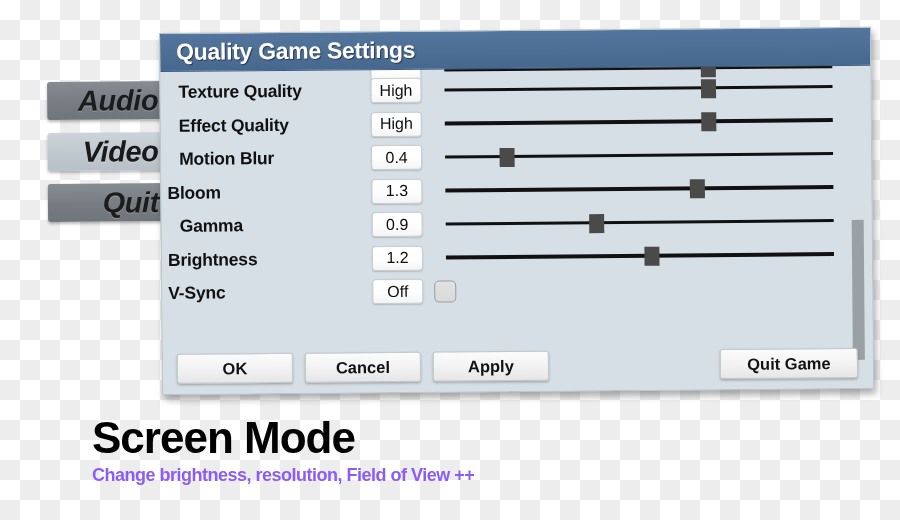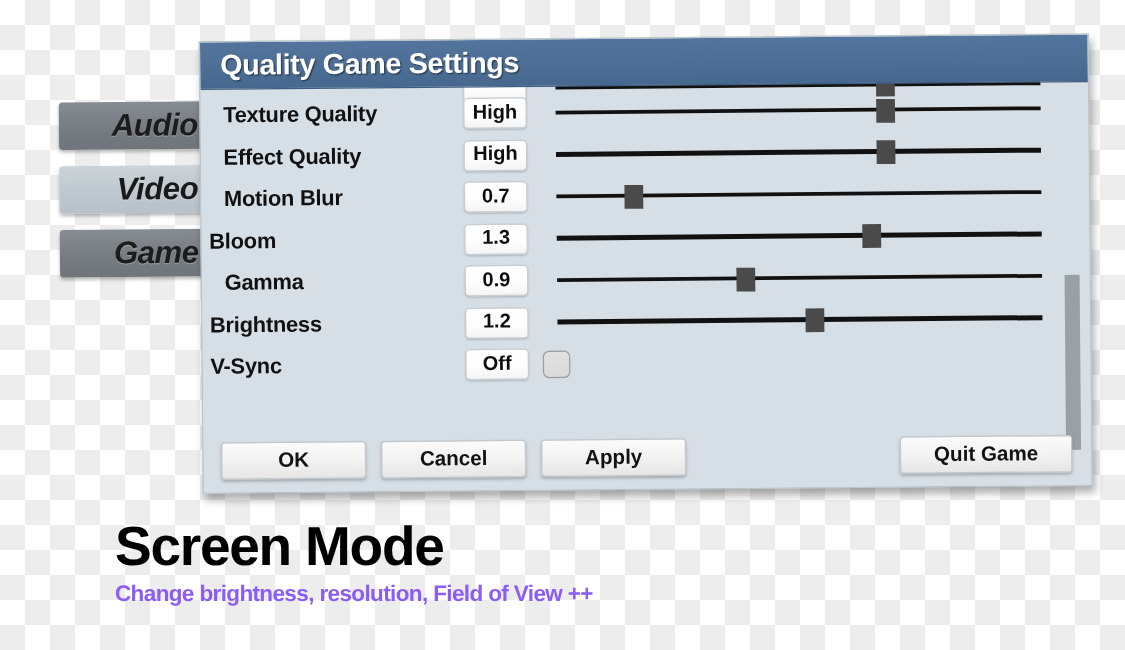--- a/index.html
+++ b/index.html
@@ -43,21 +43,21 @@
     display: flex;
     align-items: center;
     justify-content: flex-end;
     padding-right: 11px;
     box-sizing: border-box;
   }
   .tab.selected {
     background: linear-gradient(180deg, #ccd4d9 0%, #bfc8ce 55%, #b8c1c7 100%);
   }
   .tab-label {
-    font-size: 25px;
+    font-size: 29px;
     font-weight: bold;
     font-style: italic;
     color: #1c1c1c;
     letter-spacing: -0.4px;
     white-space: nowrap;
     text-shadow: 0 1px 0 rgba(255,255,255,0.22);
   }
   .tab.selected .tab-label { color: #1a1a1a; margin-left: 20px; }
 
   
@@ -136,21 +136,21 @@
     width: 51px;
     height: 25px;
     background: linear-gradient(180deg,#ffffff 0%, #fdfdfd 60%, #f4f4f4 100%);
     border: 1px solid #c8cdd1;
     border-radius: 4px;
     box-shadow: 0 1px 1.5px rgba(0,0,0,0.18);
     display: flex;
     align-items: center;
     justify-content: center;
     font-size: 16px;
-    font-weight: bold;
+    font-weight: normal;
     color: #0d0d0d;
     box-sizing: border-box;
     flex: none;
   }
   .slider {
     position: relative;
     margin-left: 23px;
     width: 388px;
     height: 26px;
     flex: none;
@@ -258,21 +258,21 @@
 <div id="root">
 
   <div class="sidebar">
     <div class="tab">
       <span class="tab-label">Audio</span>
     </div>
     <div class="tab selected">
       <span class="tab-label">Video</span>
     </div>
     <div class="tab">
-      <span class="tab-label">Game</span>
+      <span class="tab-label">Quit</span>
     </div>
   </div>
 
   <div class="dialog">
 
     <div class="titlebar">
       <span class="titlebar-text">Quality Game Settings</span>
     </div>
 
     <div class="body-area">
@@ -303,21 +303,21 @@
           <div class="row-label indent">Effect Quality</div>
           <div class="value-box">High</div>
           <div class="slider">
             <div class="slider-track"></div>
             <div class="slider-handle" style="left:68%"></div>
           </div>
         </div>
 
         <div class="row">
           <div class="row-label indent">Motion Blur</div>
-          <div class="value-box">0.7</div>
+          <div class="value-box">0.4</div>
           <div class="slider">
             <div class="slider-track"></div>
             <div class="slider-handle" style="left:16%"></div>
           </div>
         </div>
 
         <div class="row">
           <div class="row-label">Bloom</div>
           <div class="value-box">1.3</div>
           <div class="slider">

